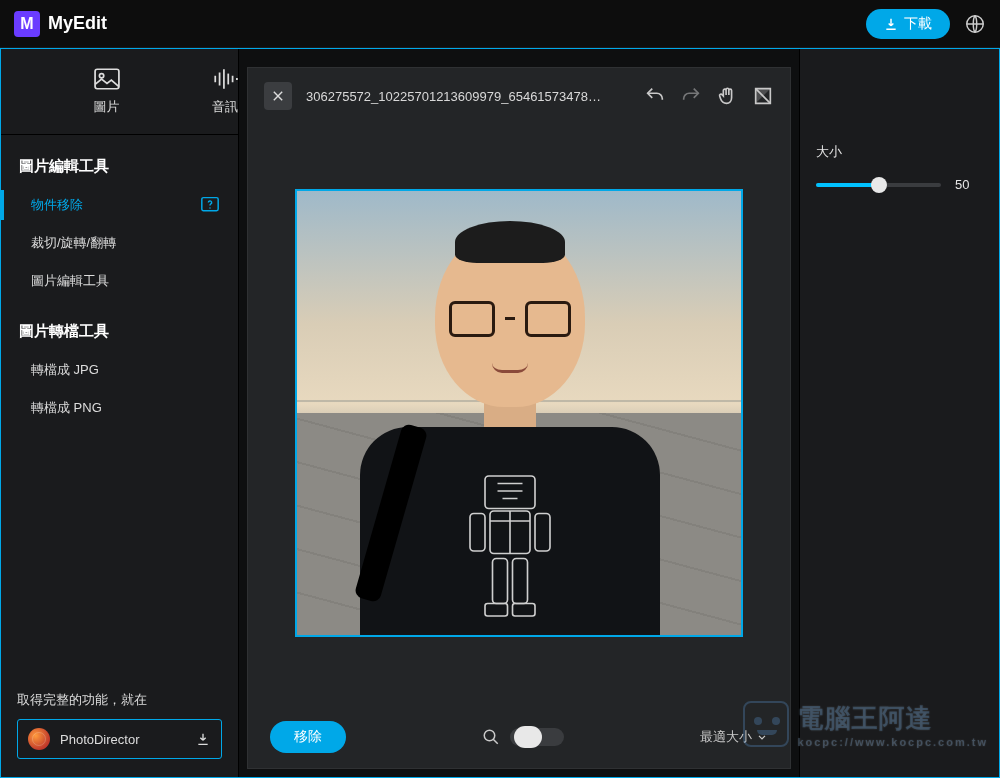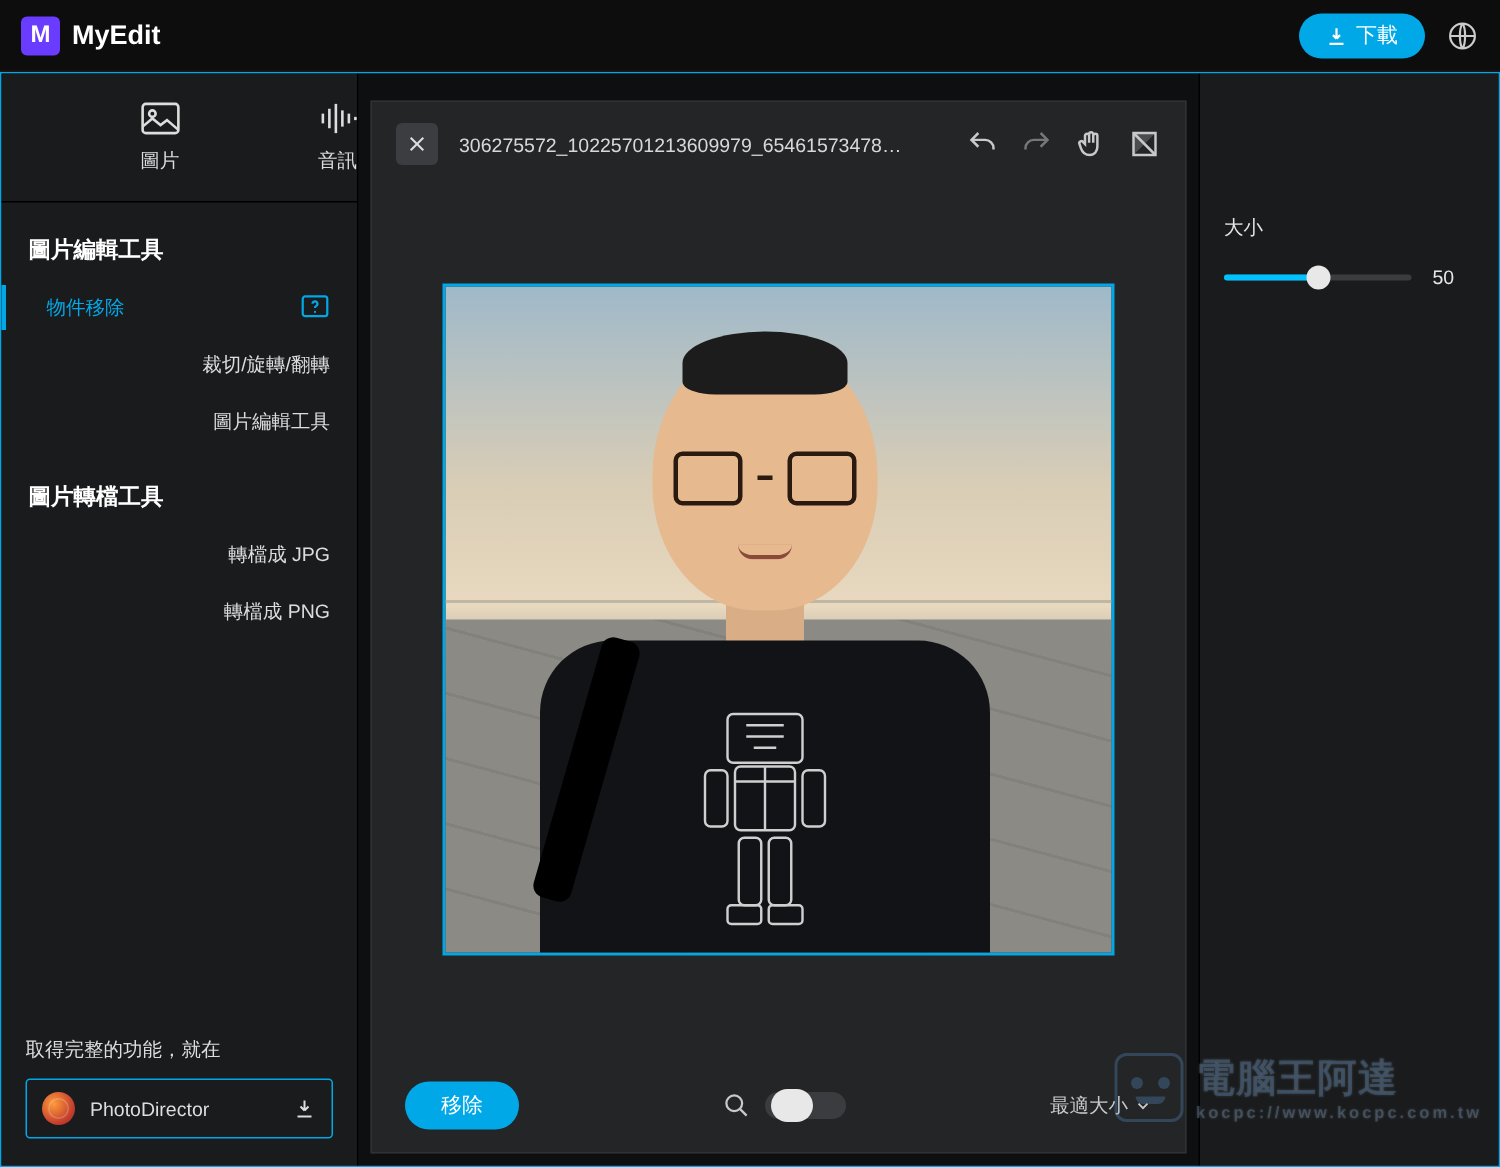--- a/index.html
+++ b/index.html
@@ -66,21 +66,20 @@
   }
   .section-title {
     font-size: 15px; font-weight: 700; color: #fff;
     padding: 22px 18px 10px 18px;
   }
   .nav-item {
     display: flex; align-items: center;
     padding: 10px 18px 10px 30px;
     font-size: 13px; color: #ddd; cursor: pointer;
     position: relative;
-    justify-content: flex-end;
   }
   .nav-item.active {
     color: #00a8e8;
   }
   .nav-item.active::before {
     content: ""; position: absolute; left: 0; top: 4px; bottom: 4px;
     width: 3px; background: #00a8e8;
   }
   .nav-item .help-icon {
     margin-left: auto; color: #00a8e8;
@@ -229,21 +228,21 @@
     width:16px; height:16px; background:#e8e8e8; border-radius:50%;
   }
   .slider-val { width:28px; text-align:left; font-size:13px; }
   
   .watermark {
     position:absolute; right:12px; bottom:30px;
     font-size:26px; font-weight:800; letter-spacing:1px;
     color:rgba(90,150,210,.28);
     text-shadow:0 0 2px rgba(255,255,255,.15);
     pointer-events:none;
-    display:flex; align-items:center; gap:8px;
+    display:flex; align-items:flex-start; gap:8px;
   }
   .watermark small{ display:block; font-size:11px; font-weight:600; letter-spacing:2px; color:rgba(120,160,200,.3);}
   .wm-face {
     width:46px;height:46px;border:2px solid rgba(90,150,210,.3);border-radius:8px;position:relative;
   }
   .wm-face::before,.wm-face::after{content:"";position:absolute;background:rgba(90,150,210,.3);}
   .wm-face::before{left:9px;top:14px;width:8px;height:8px;border-radius:50%;box-shadow:18px 0 0 rgba(90,150,210,.3);}
   .wm-face::after{left:12px;bottom:10px;width:20px;height:5px;border-radius:0 0 8px 8px;}
   svg { display:block; }
 </style>

